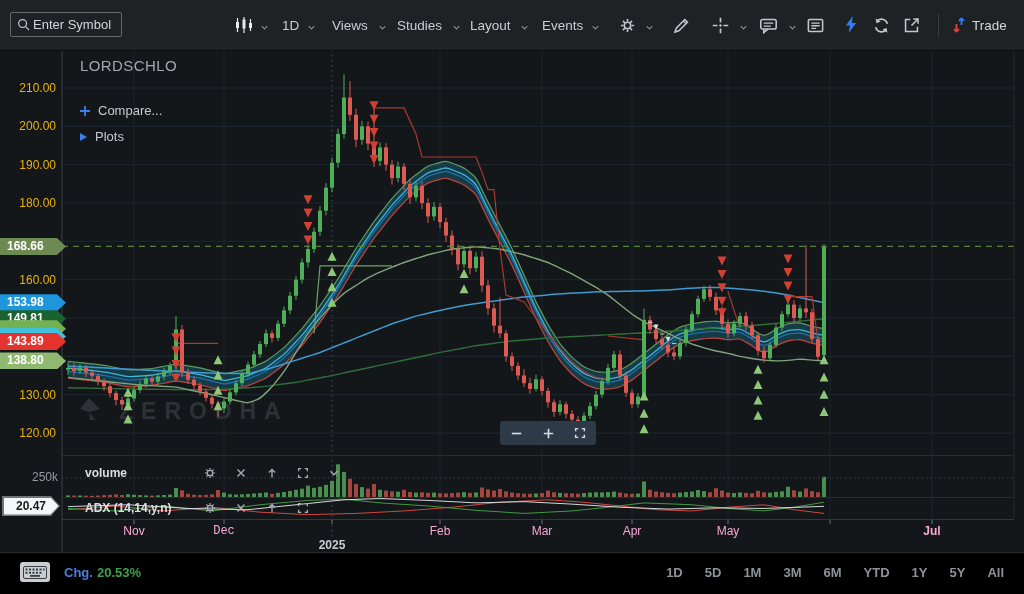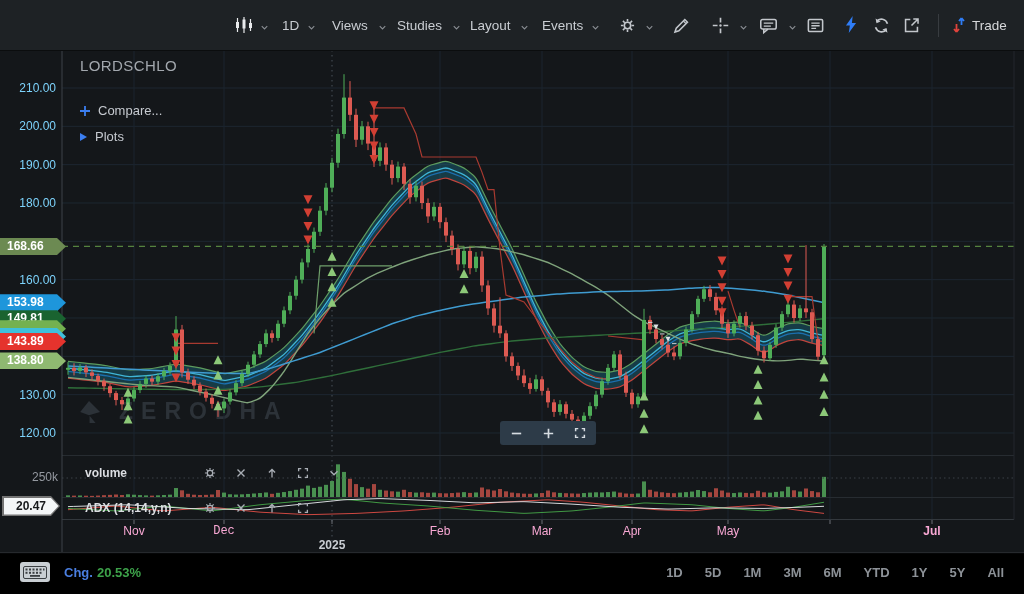--- a/index.html
+++ b/index.html
@@ -12,26 +12,26 @@
   .icon-btn{position:absolute;cursor:pointer;}
   .icon-btn svg,.chev svg{display:block;}
   #symsearch{position:absolute;left:10px;top:12px;width:112px;height:25px;border:1px solid #64686d;border-radius:2px;display:flex;align-items:center;padding-left:5px;box-sizing:border-box;cursor:text;}
   #symsearch span{color:#d2d5d9;font-size:13px;margin-left:2px;}
   #tb-divider{position:absolute;left:938px;top:14px;width:1px;height:23px;background:#383c40;}
   
   #symtitle{position:absolute;left:80px;top:57px;font-size:15px;color:#a3a8ae;letter-spacing:.4px;z-index:4;}
   .hdr-row{position:absolute;left:79px;display:flex;align-items:center;gap:7px;z-index:4;cursor:pointer;}
   .hdr-row span{font-size:13px;color:#c6cad0;}
   
-  #watermark{position:absolute;left:78px;top:398px;display:flex;align-items:center;gap:19px;z-index:1;}
+  #watermark{position:absolute;left:78px;top:398px;display:flex;gap:19px;z-index:1;}
   #watermark span{font-size:23px;letter-spacing:8px;color:#2c3238;font-weight:bold;}
   
   #svgwrap{position:absolute;left:0;top:0;z-index:2;}
   
-  .ptick{position:absolute;left:4px;width:52px;text-align:right;font-size:12px;color:#7dd3fc;z-index:3;}
+  .ptick{position:absolute;left:4px;width:52px;text-align:right;font-size:12px;color:#eab308;z-index:3;}
   .badge{position:absolute;left:0;width:66px;height:17px;line-height:17px;padding-left:7px;box-sizing:border-box;
          font-size:12px;font-weight:bold;color:#fff;z-index:4;
          clip-path:polygon(0 0,57px 0,66px 50%,57px 100%,0 100%);}
   .mlabel{position:absolute;width:44px;text-align:center;font-size:12px;color:#f9a8d4;z-index:3;}
   .ylabel{position:absolute;width:44px;text-align:center;font-size:12px;font-weight:bold;color:#c9cdd2;z-index:3;}
   
   .pane-label{position:absolute;left:85px;font-size:12px;font-weight:bold;color:#dcdee2;z-index:4;}
   .pane-icons{position:absolute;display:flex;gap:17px;z-index:4;}
   .pane-icons .icon-btn{position:static;}
   #vol-axis{position:absolute;left:24px;top:470px;width:34px;text-align:right;font-size:12px;color:#9599a0;z-index:3;}
@@ -688,20 +688,27 @@
         </svg>
       </span>
     <span class="icon-btn">
         <svg width="14" height="14" viewBox="0 0 16 16">
           <path d="M3 6V3H6M10 3H13V6M13 10V13H10M6 13H3V10" stroke="#d6dce1" stroke-width="1.7" fill="none"></path>
         </svg>
       </span>
   </div>
 
   <div id="topbar">
+    <div id="symsearch">
+      <svg width="15" height="15" viewBox="0 0 16 16">
+          <circle cx="7" cy="7" r="4.2" stroke="#c3c7cc" stroke-width="1.3" fill="none"></circle>
+          <path d="M10.2 10.2L14 14" stroke="#c3c7cc" stroke-width="1.3"></path>
+        </svg>
+      <span>Enter Symbol</span>
+    </div>
     <span class="icon-btn" style="left:234px;top:16px;">
       <svg width="20" height="18" viewBox="0 0 20 18">
           <path d="M3.5 2V16M10 1V17M16.5 3V15" stroke="#e8eaec" stroke-width="1.2"></path>
           <rect x="2" y="6" width="3" height="6" fill="#e8eaec"></rect>
           <rect x="8.5" y="3.5" width="3" height="9" fill="#e8eaec"></rect>
           <rect x="15" y="7" width="3" height="5" fill="#e8eaec"></rect>
         </svg>
       </span>
     <span class="chev" style="left:259px;">
         <svg width="11" height="11" viewBox="0 0 16 16">

